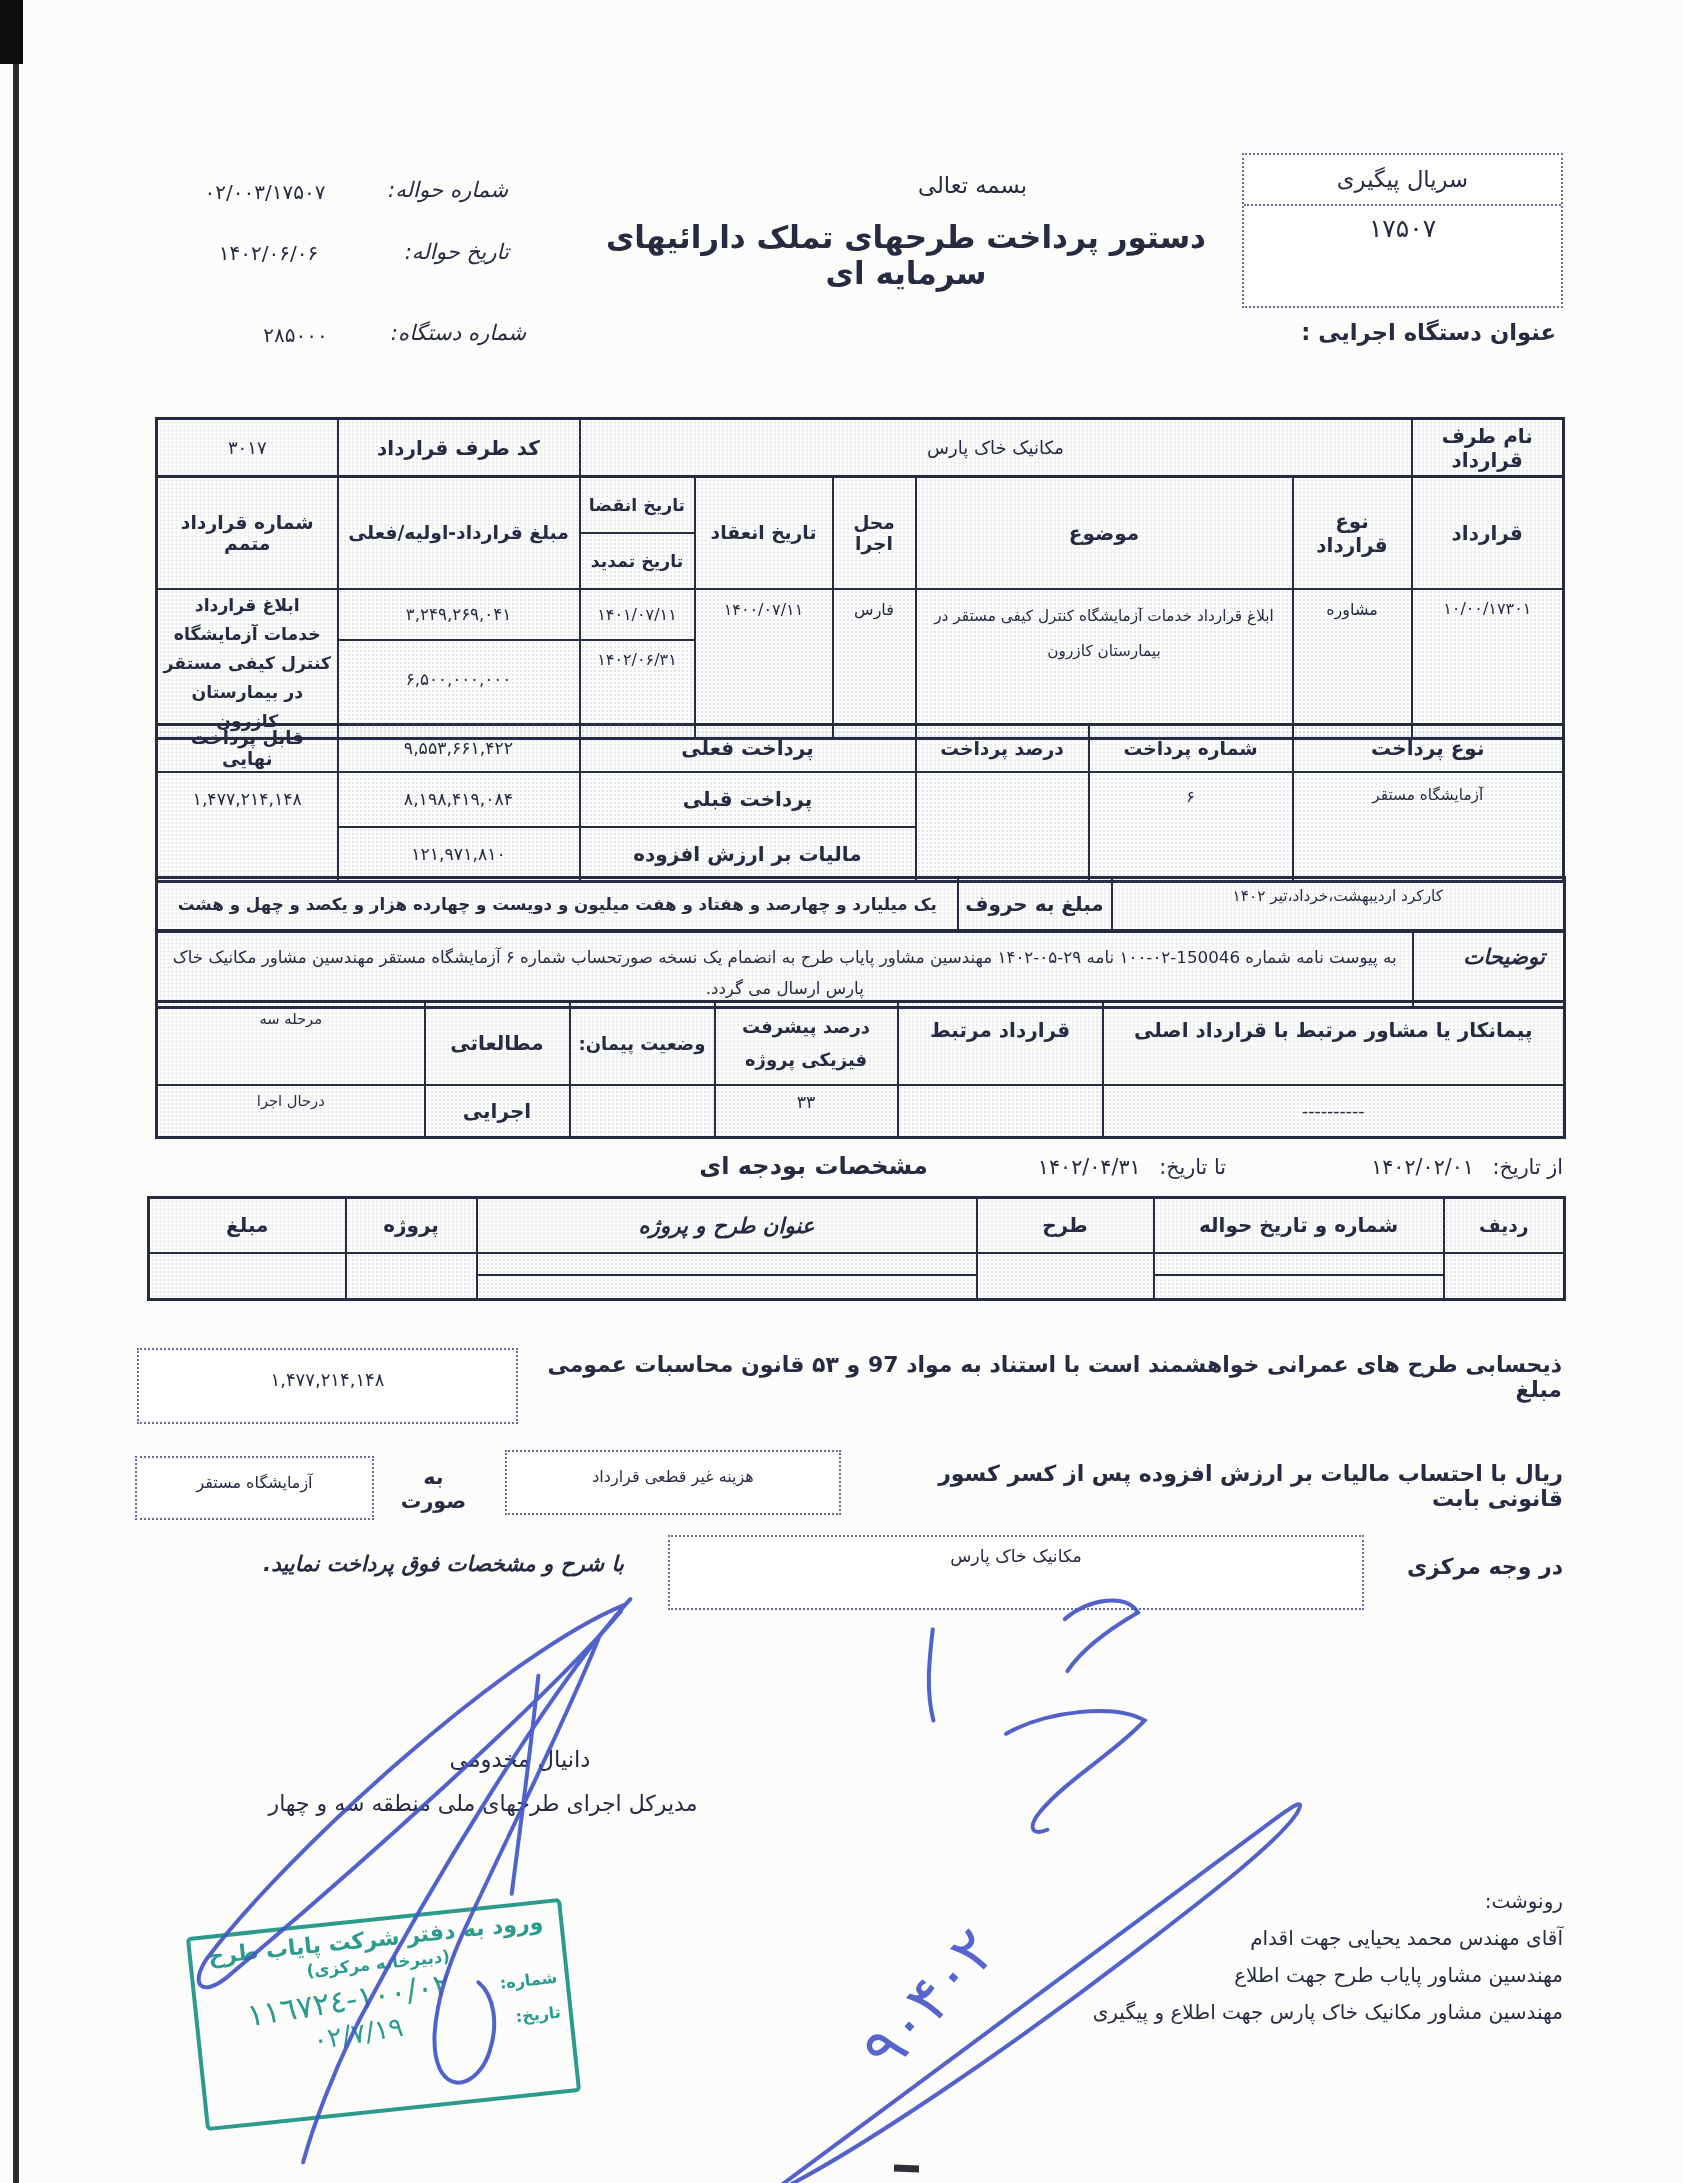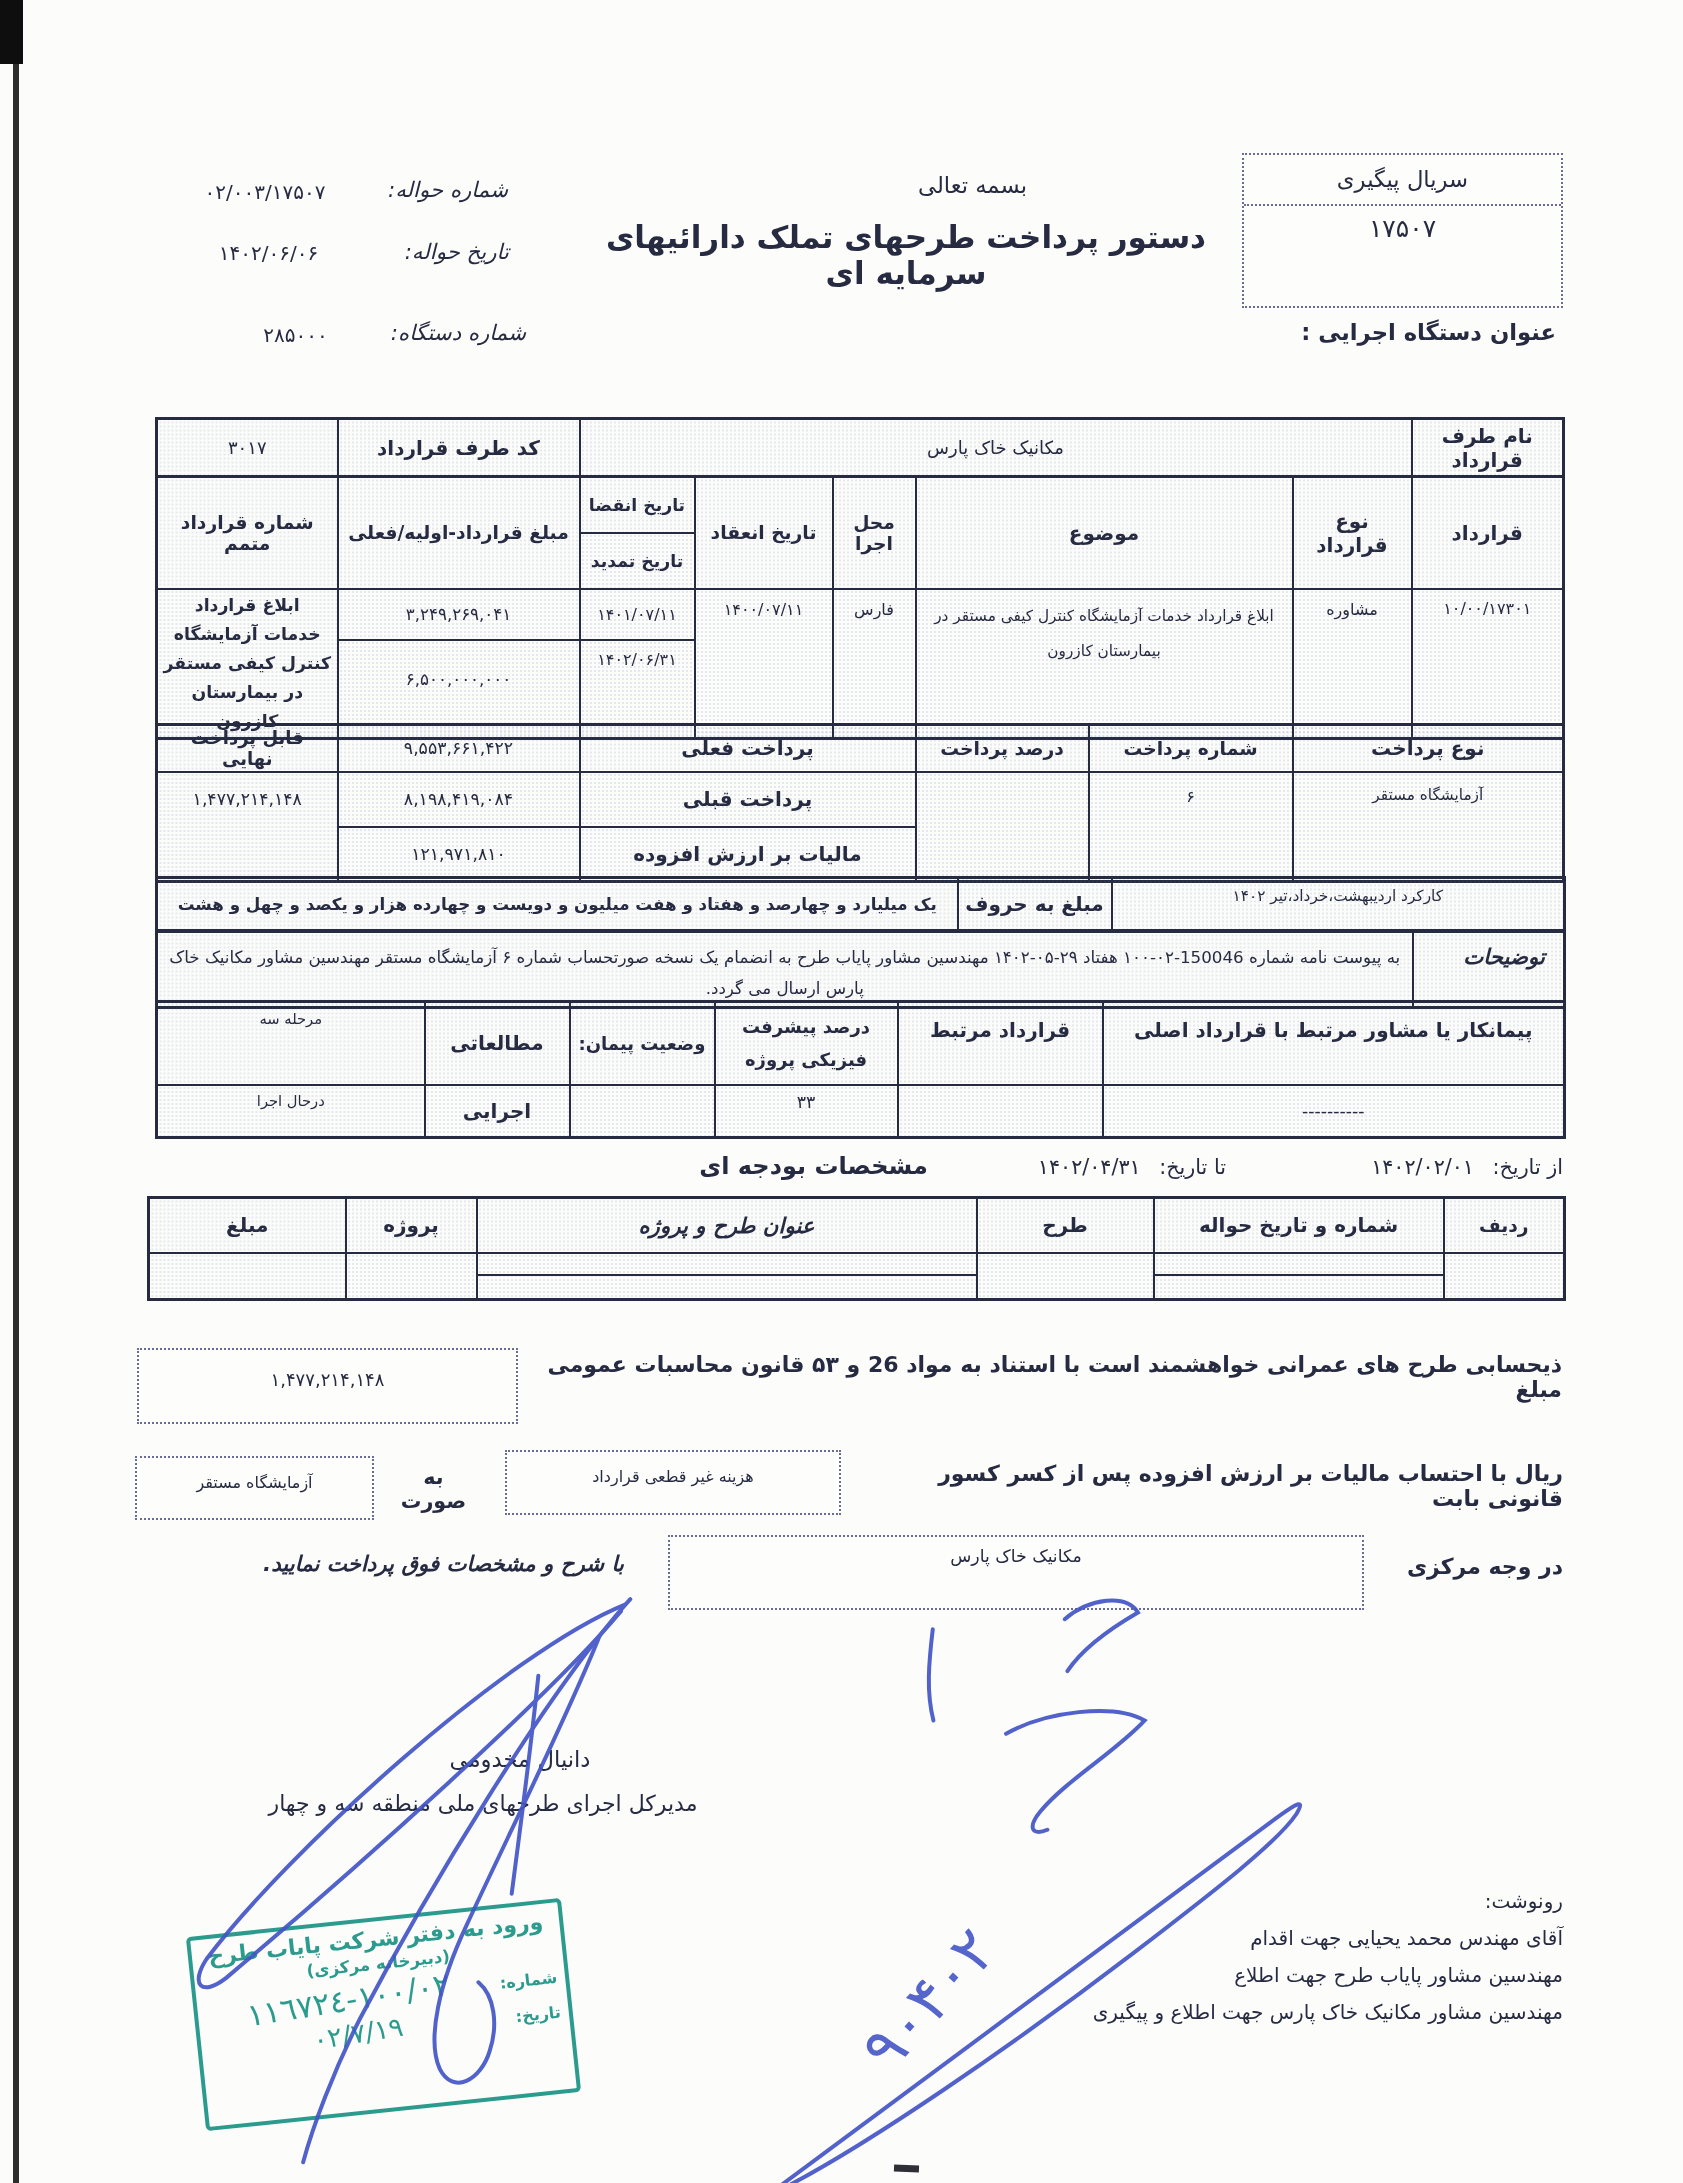--- a/index.html
+++ b/index.html
@@ -186,21 +186,21 @@
     <colgroup>
         <col style="width:152px">
         <col style="width:1256px">
       </colgroup>
     <tbody>
         <tr style="height:70px;">
       <td class="b f32" style="vertical-align:top;padding-top:10.7px;padding-left:37px;">توضیحات</td>
       <td class="f25" style="line-height:31px;vertical-align:top;padding-top:9.3px;">
         <span>به پیوست نامه شماره</span>
         <span class="ltr">۱۰۰-۰۲-150046</span>
-        <span>هفتاد</span>
+        <span>نامه</span>
         <span class="ltr">۱۴۰۲-۰۵-۲۹</span>
         <span>مهندسین مشاور پایاب طرح به انضمام یک نسخه صورتحساب شماره ۶ آزمایشگاه مستقر مهندسین مشاور مکانیک خاک پارس ارسال می گردد.</span>
       </td>
     </tr>
   </tbody>
     </table>
 
   <table class="tbl" style="left:155px;top:1000px;width:1408px;height:137px;">
     <colgroup>
       <col style="width:462px">
@@ -268,21 +268,21 @@
       <td class="subcell">
             <div class="half first"></div>
             <div class="half"></div>
           </td>
       <td></td>
       <td></td>
     </tr>
   </tbody>
     </table>
 
-  <div class="abs rgt b f33" style="left:546px;top:1352px;width:1016px;">ذیحسابی طرح های عمرانی خواهشمند است با استناد به مواد 26 و ۵۳ قانون محاسبات عمومی مبلغ</div>
+  <div class="abs rgt b f33" style="left:546px;top:1352px;width:1016px;">ذیحسابی طرح های عمرانی خواهشمند است با استناد به مواد 97 و ۵۳ قانون محاسبات عمومی مبلغ</div>
   <div class="dbox" style="left:137px;top:1348px;width:381px;height:76px;">
     <div class="ctr f27" style="padding-top:18.7px;"><span class="ltr">۱,۴۷۷,۲۱۴,۱۴۸</span></div>
   </div>
 
   <div class="abs rgt b f33" style="left:860px;top:1461px;width:703px;">ریال با احتساب مالیات بر ارزش افزوده پس از کسر کسور قانونی بابت</div>
   <div class="dbox" style="left:505px;top:1450px;width:336px;height:65px;">
     <div class="ctr f24" style="padding-top:14.7px;">هزینه غیر قطعی قرارداد</div>
   </div>
   <div class="abs ctr b f31" style="left:387px;top:1465px;width:93px;">به صورت</div>
   <div class="dbox" style="left:135px;top:1456px;width:239px;height:64px;">

